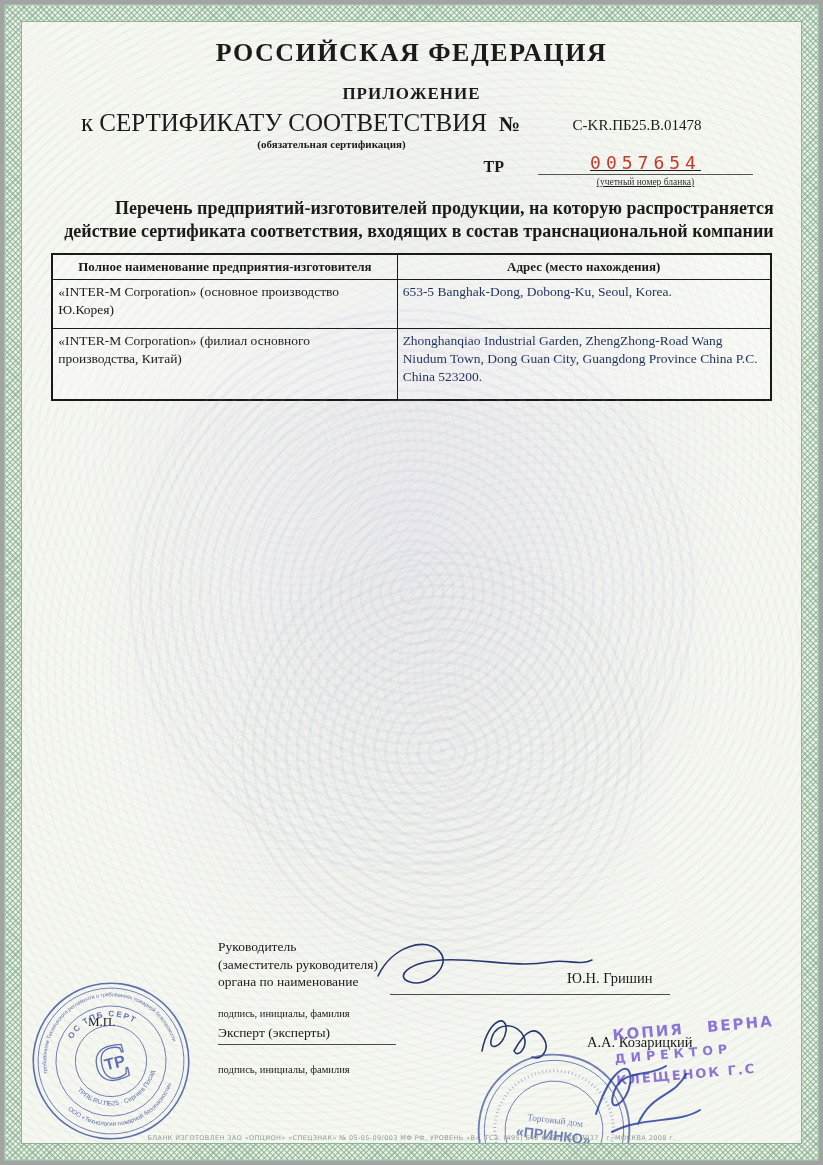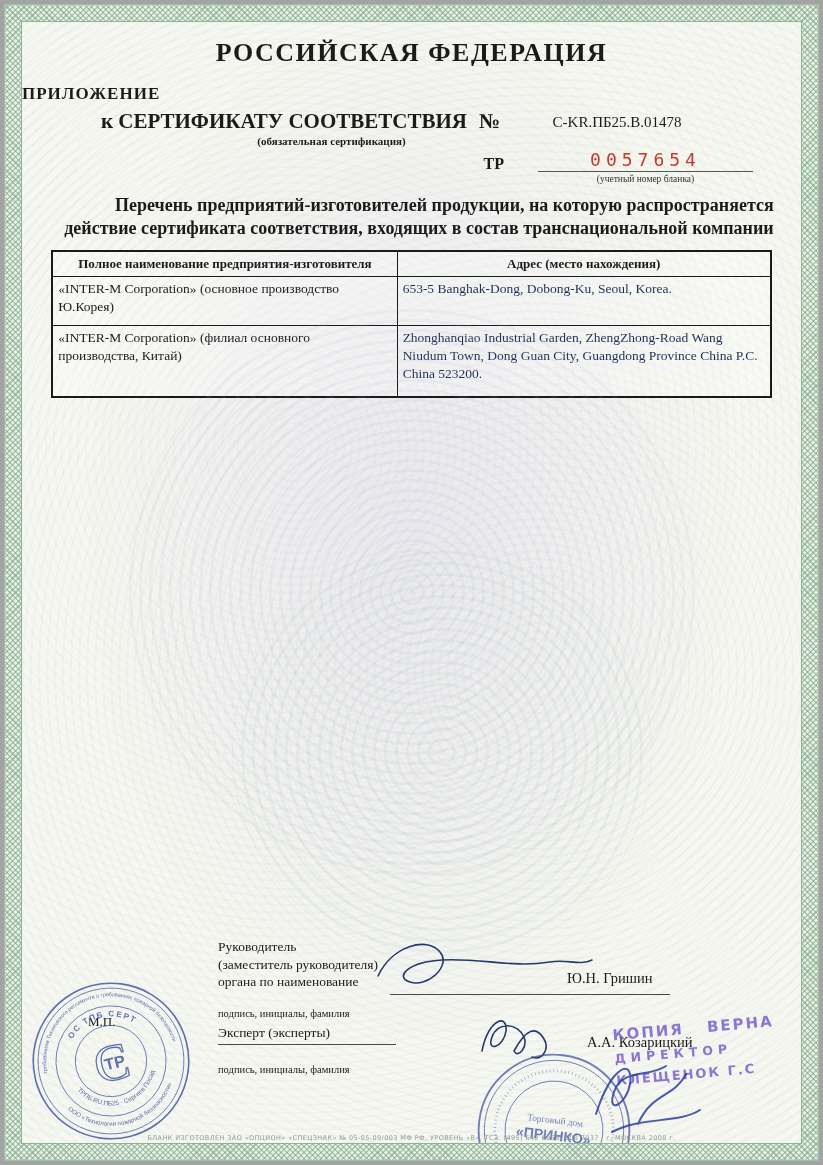--- a/index.html
+++ b/index.html
@@ -17,29 +17,29 @@
       repeating-radial-gradient(circle at 35% 38%, rgba(160,175,210,.06) 0 2px, rgba(0,0,0,0) 2px 8px),
       repeating-radial-gradient(circle at 66% 58%, rgba(150,190,160,.07) 0 2px, rgba(0,0,0,0) 2px 8px),
       #f6f7f0;}
   .wm{position:absolute;border-radius:50%;pointer-events:none;}
   .wm1{left:100px;top:280px;width:580px;height:580px;
        background:repeating-radial-gradient(circle at 50% 50%, rgba(175,170,215,.10) 0 3px, rgba(0,0,0,0) 3px 10px);}
   .wm2{left:210px;top:520px;width:420px;height:420px;
        background:repeating-radial-gradient(circle at 50% 50%, rgba(150,185,160,.10) 0 3px, rgba(0,0,0,0) 3px 11px);}
 
   .country{margin:16px 0 0;text-align:center;font-size:26px;font-weight:bold;letter-spacing:1.5px;}
-  .appendix{margin-top:16px;font-size:17px;font-weight:bold;letter-spacing:1px;}
+  .appendix{margin-top:16px;text-align:center;font-size:17px;font-weight:bold;letter-spacing:1px;}
   .cert-line{display:flex;justify-content:center;align-items:flex-end;gap:12px;margin-top:5px;}
-  .cert-title{font-size:21px;font-weight:bold;}
+  .cert-title{font-size:25px;font-weight:normal;}
   .no-sign{font-size:21px;font-weight:bold;}
   .cert-number{width:210px;text-align:center;font-size:15px;padding-bottom:3px;}
   .mandatory{text-align:center;font-size:11px;font-weight:bold;margin-top:1px;transform:translateX(-80px);}
   .tr-row{display:flex;justify-content:flex-end;align-items:flex-start;gap:34px;padding-right:48px;margin-top:2px;}
   .tr-label{font-weight:bold;font-size:16px;margin-top:6px;}
-  .blank-box{width:215px;text-align:center;}
+  .blank-box{width:215px;text-align:center;text-decoration:underline;}
   .blank-number{display:block;font-family:"DejaVu Sans Mono",monospace;font-size:18px;letter-spacing:5px;
                 color:#c43b28;border-bottom:1px solid #555;padding:0 4px 1px;}
   .blank-caption{display:block;font-size:9.5px;color:#333;margin-top:2px;}
 
   .intro{margin:10px auto 0;width:93%;text-align:right;font-weight:bold;font-size:18px;line-height:1.3;}
 
   .table-wrap{width:92.5%;margin:9px auto 0;}
   table{width:100%;border-collapse:collapse;border:2px solid #1a1a1a;background:rgba(255,255,255,.25);}
   th,td{border:1px solid #1a1a1a;padding:3px 5px;vertical-align:top;text-align:left;}
   th{font-size:13px;text-align:center;padding:4px 0;}

